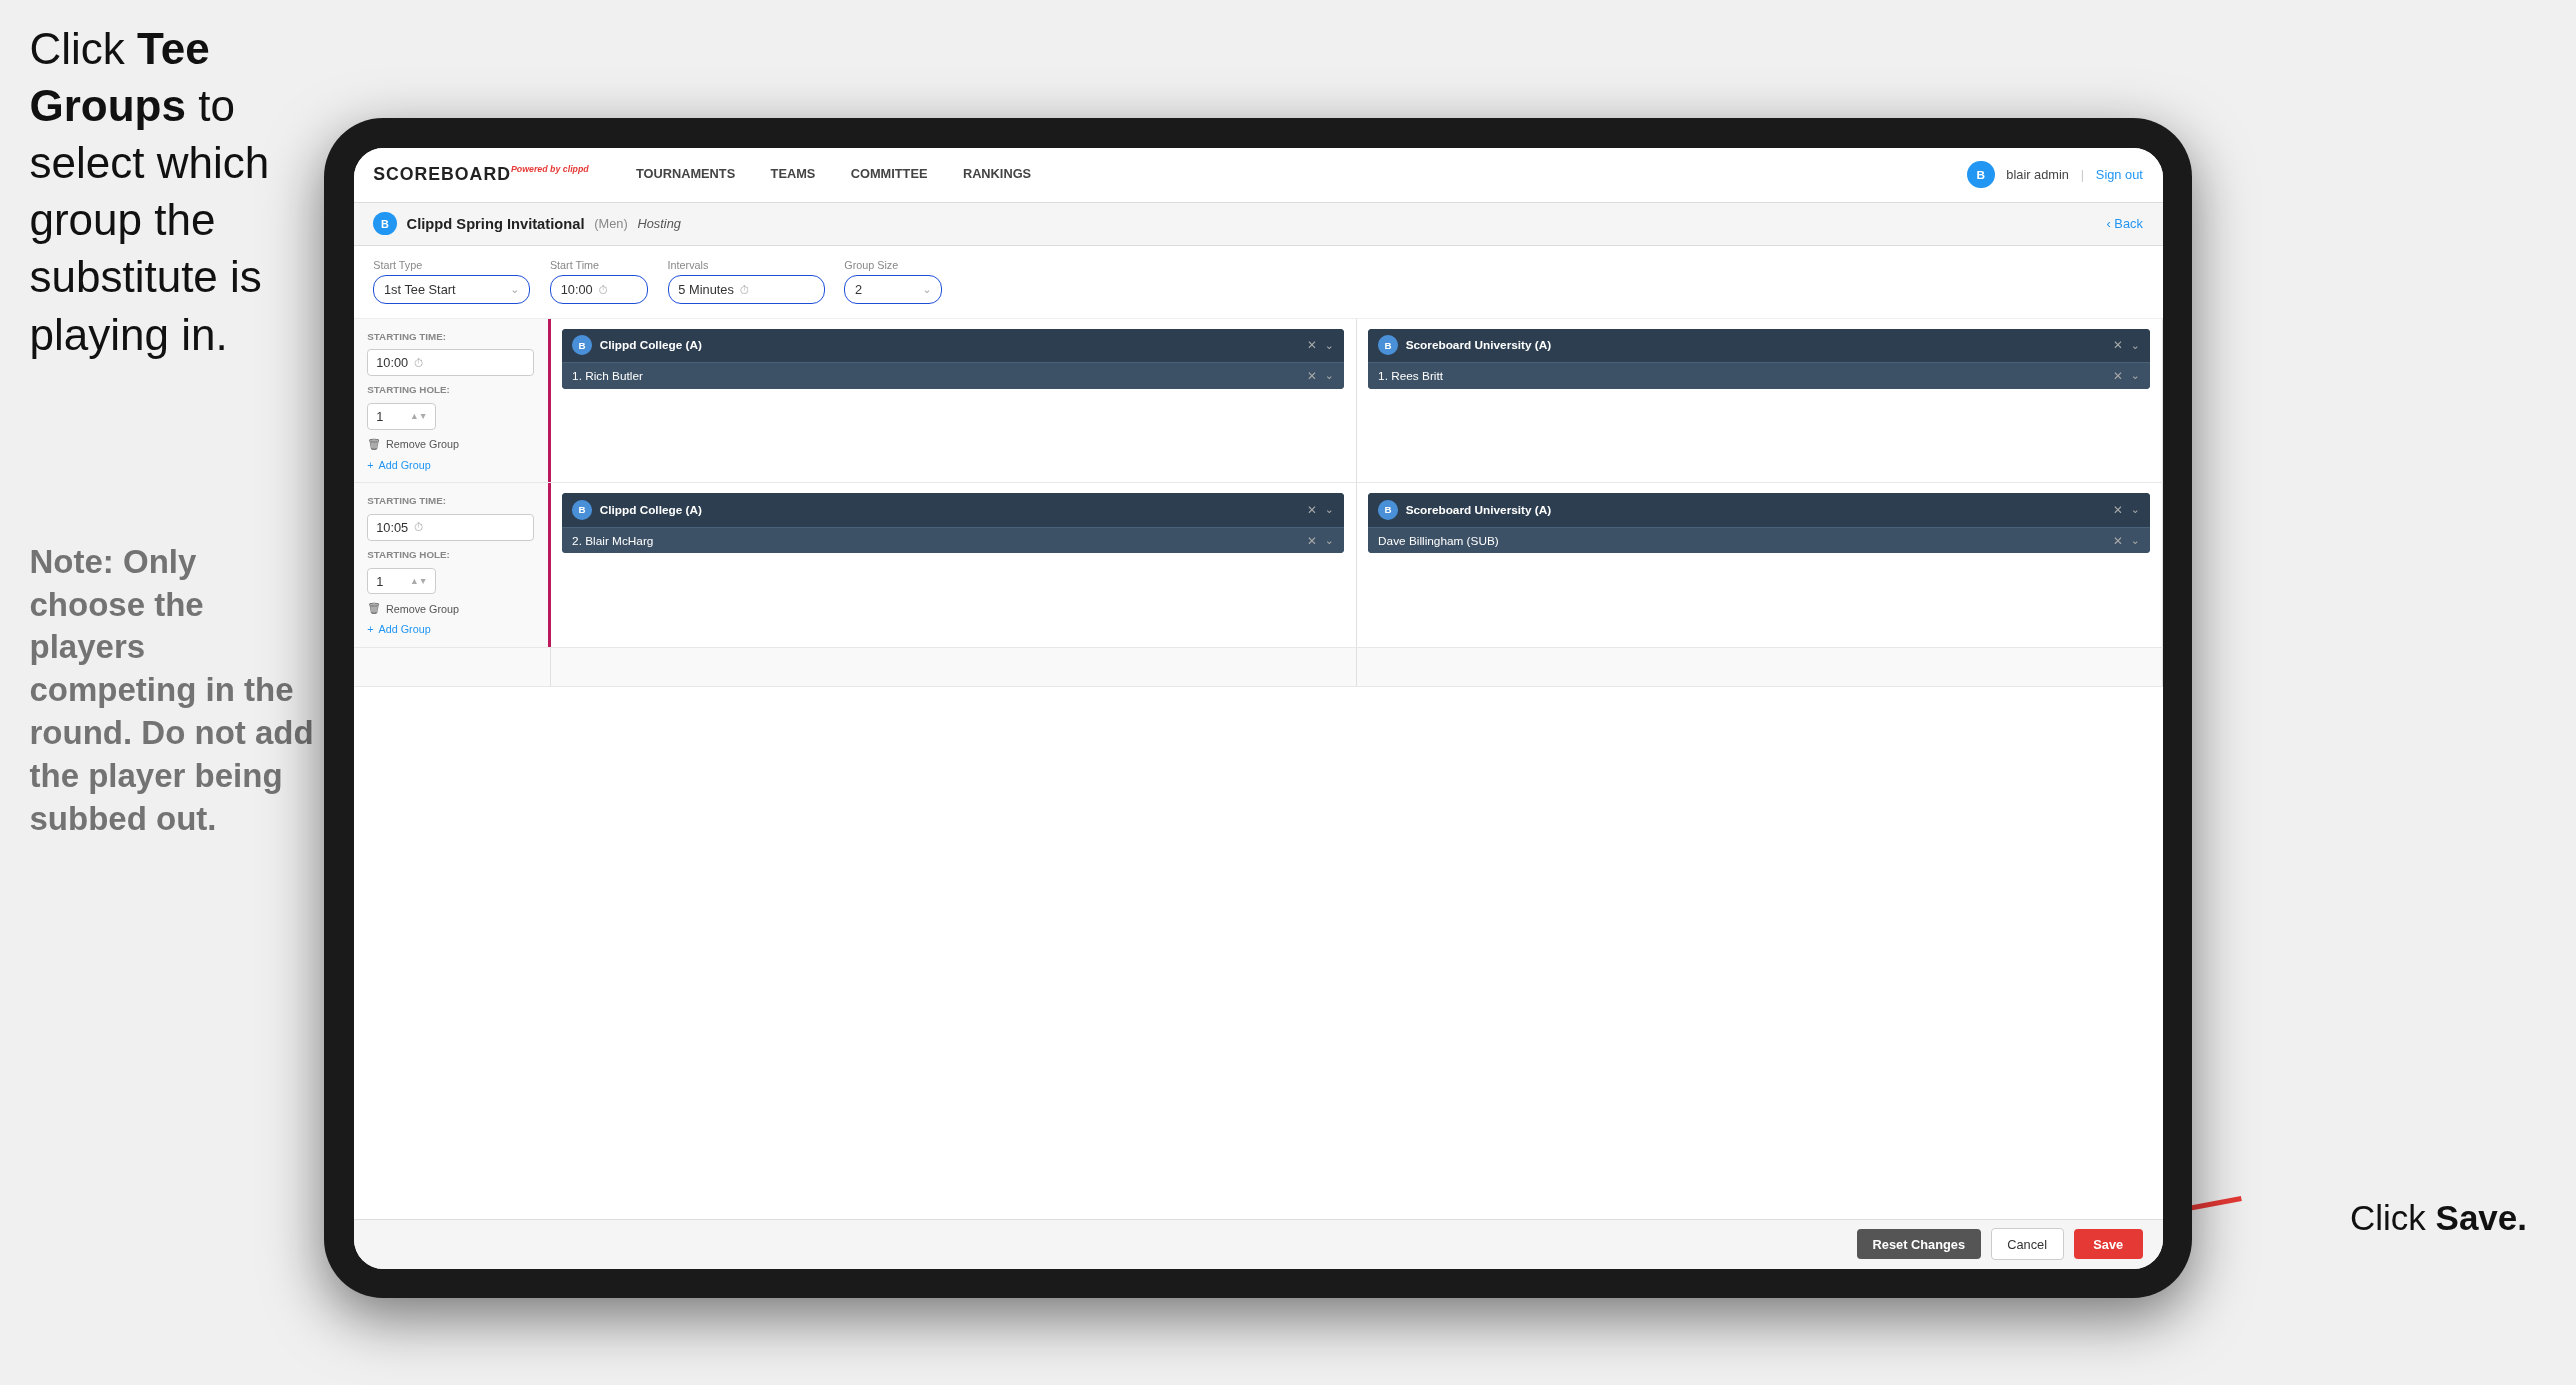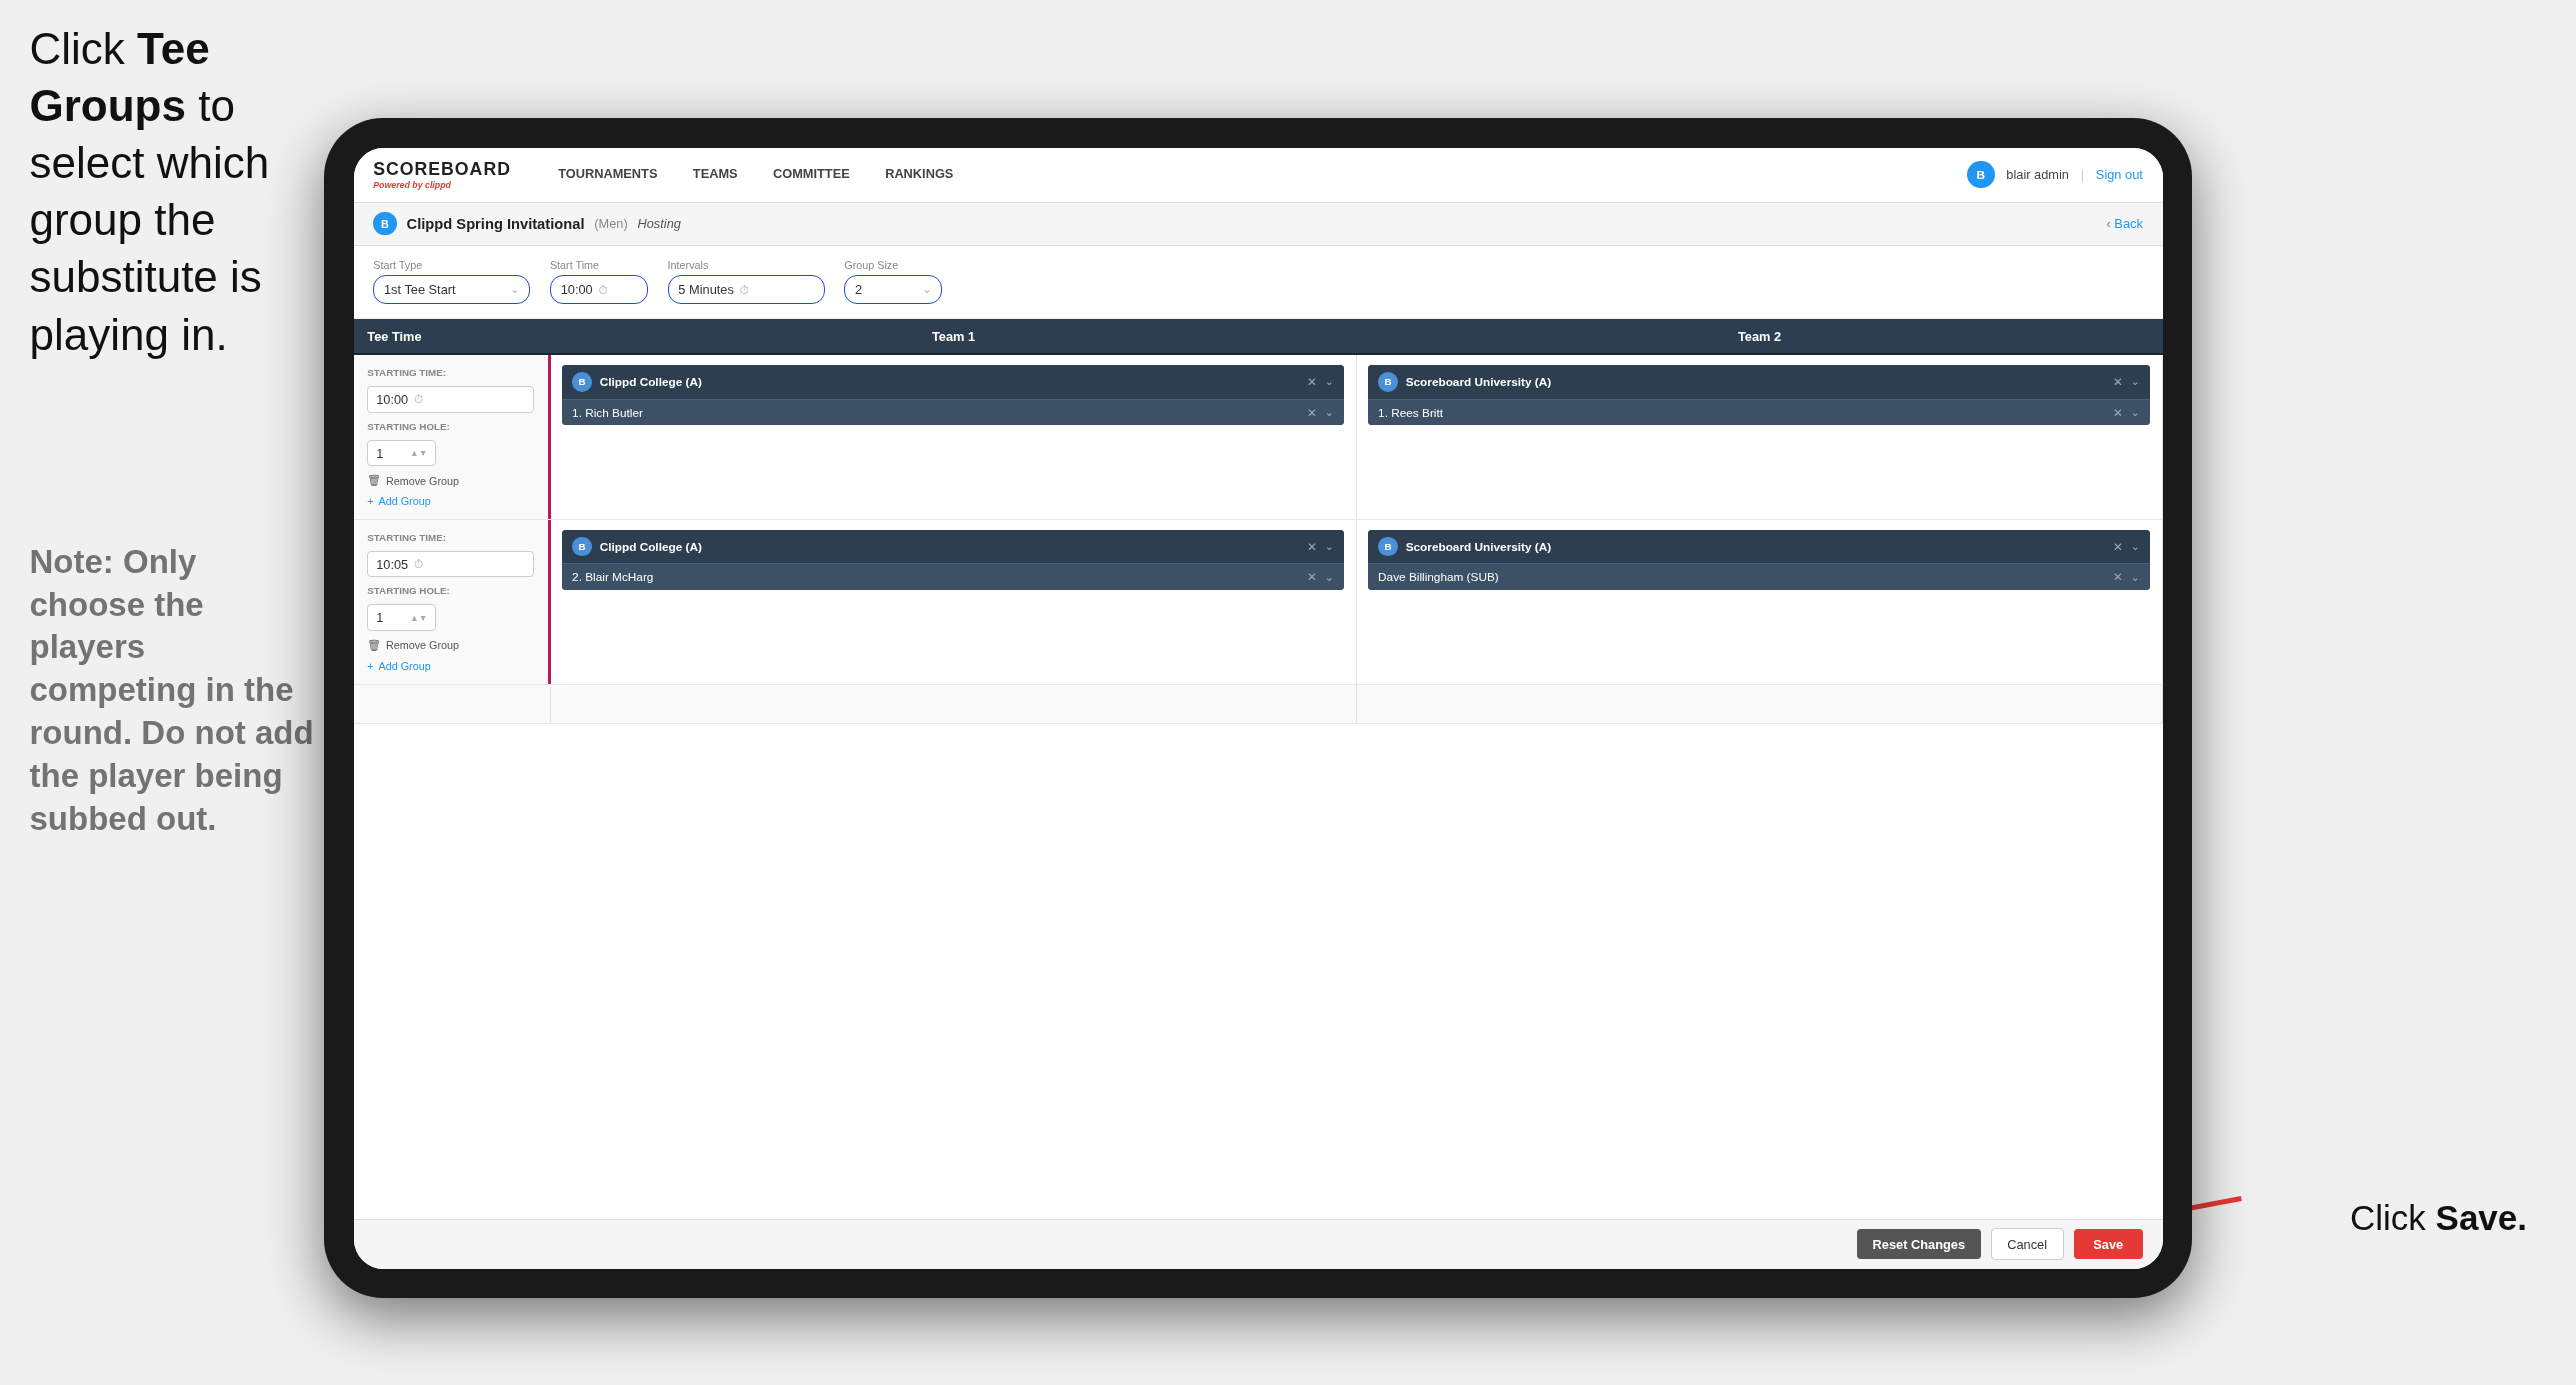--- a/index.html
+++ b/index.html
@@ -85,21 +85,20 @@
       background: #fff;
       border-bottom: 1px solid #ddd;
       display: flex;
       align-items: center;
       padding: 0 19.7px;
       height: 55px;
       flex-shrink: 0;
     }
     .logo-area {
       display: flex;
-      flex-direction: column;
       margin-right: 29.5px;
     }
     .logo-scoreboard {
       font-size: 17.7px;
       font-weight: 900;
       color: #222;
       letter-spacing: 1px;
     }
     .logo-powered {
       font-size: 8.8px;
@@ -559,25 +558,20 @@
           <span class="setting-label">Group Size</span>
           <div class="setting-input setting-input-sm">
             <span>2</span>
             <span class="arrow-icon">⌄</span>
           </div>
         </div>
       </div>
 
       <div class="tee-table">
 
-        <div class="table-header">
-          <div class="table-header-cell left">Tee Time</div>
-          <div class="table-header-cell">Team 1</div>
-          <div class="table-header-cell">Team 2</div>
-        </div>
 
         <div class="tee-row">
           <div class="tee-row-time-col">
             <span class="time-label">STARTING TIME:</span>
             <div class="time-input">
               <span>10:00</span>
               <span class="clock-icon">⏱</span>
             </div>
             <span class="time-label">STARTING HOLE:</span>
             <div class="hole-input">

